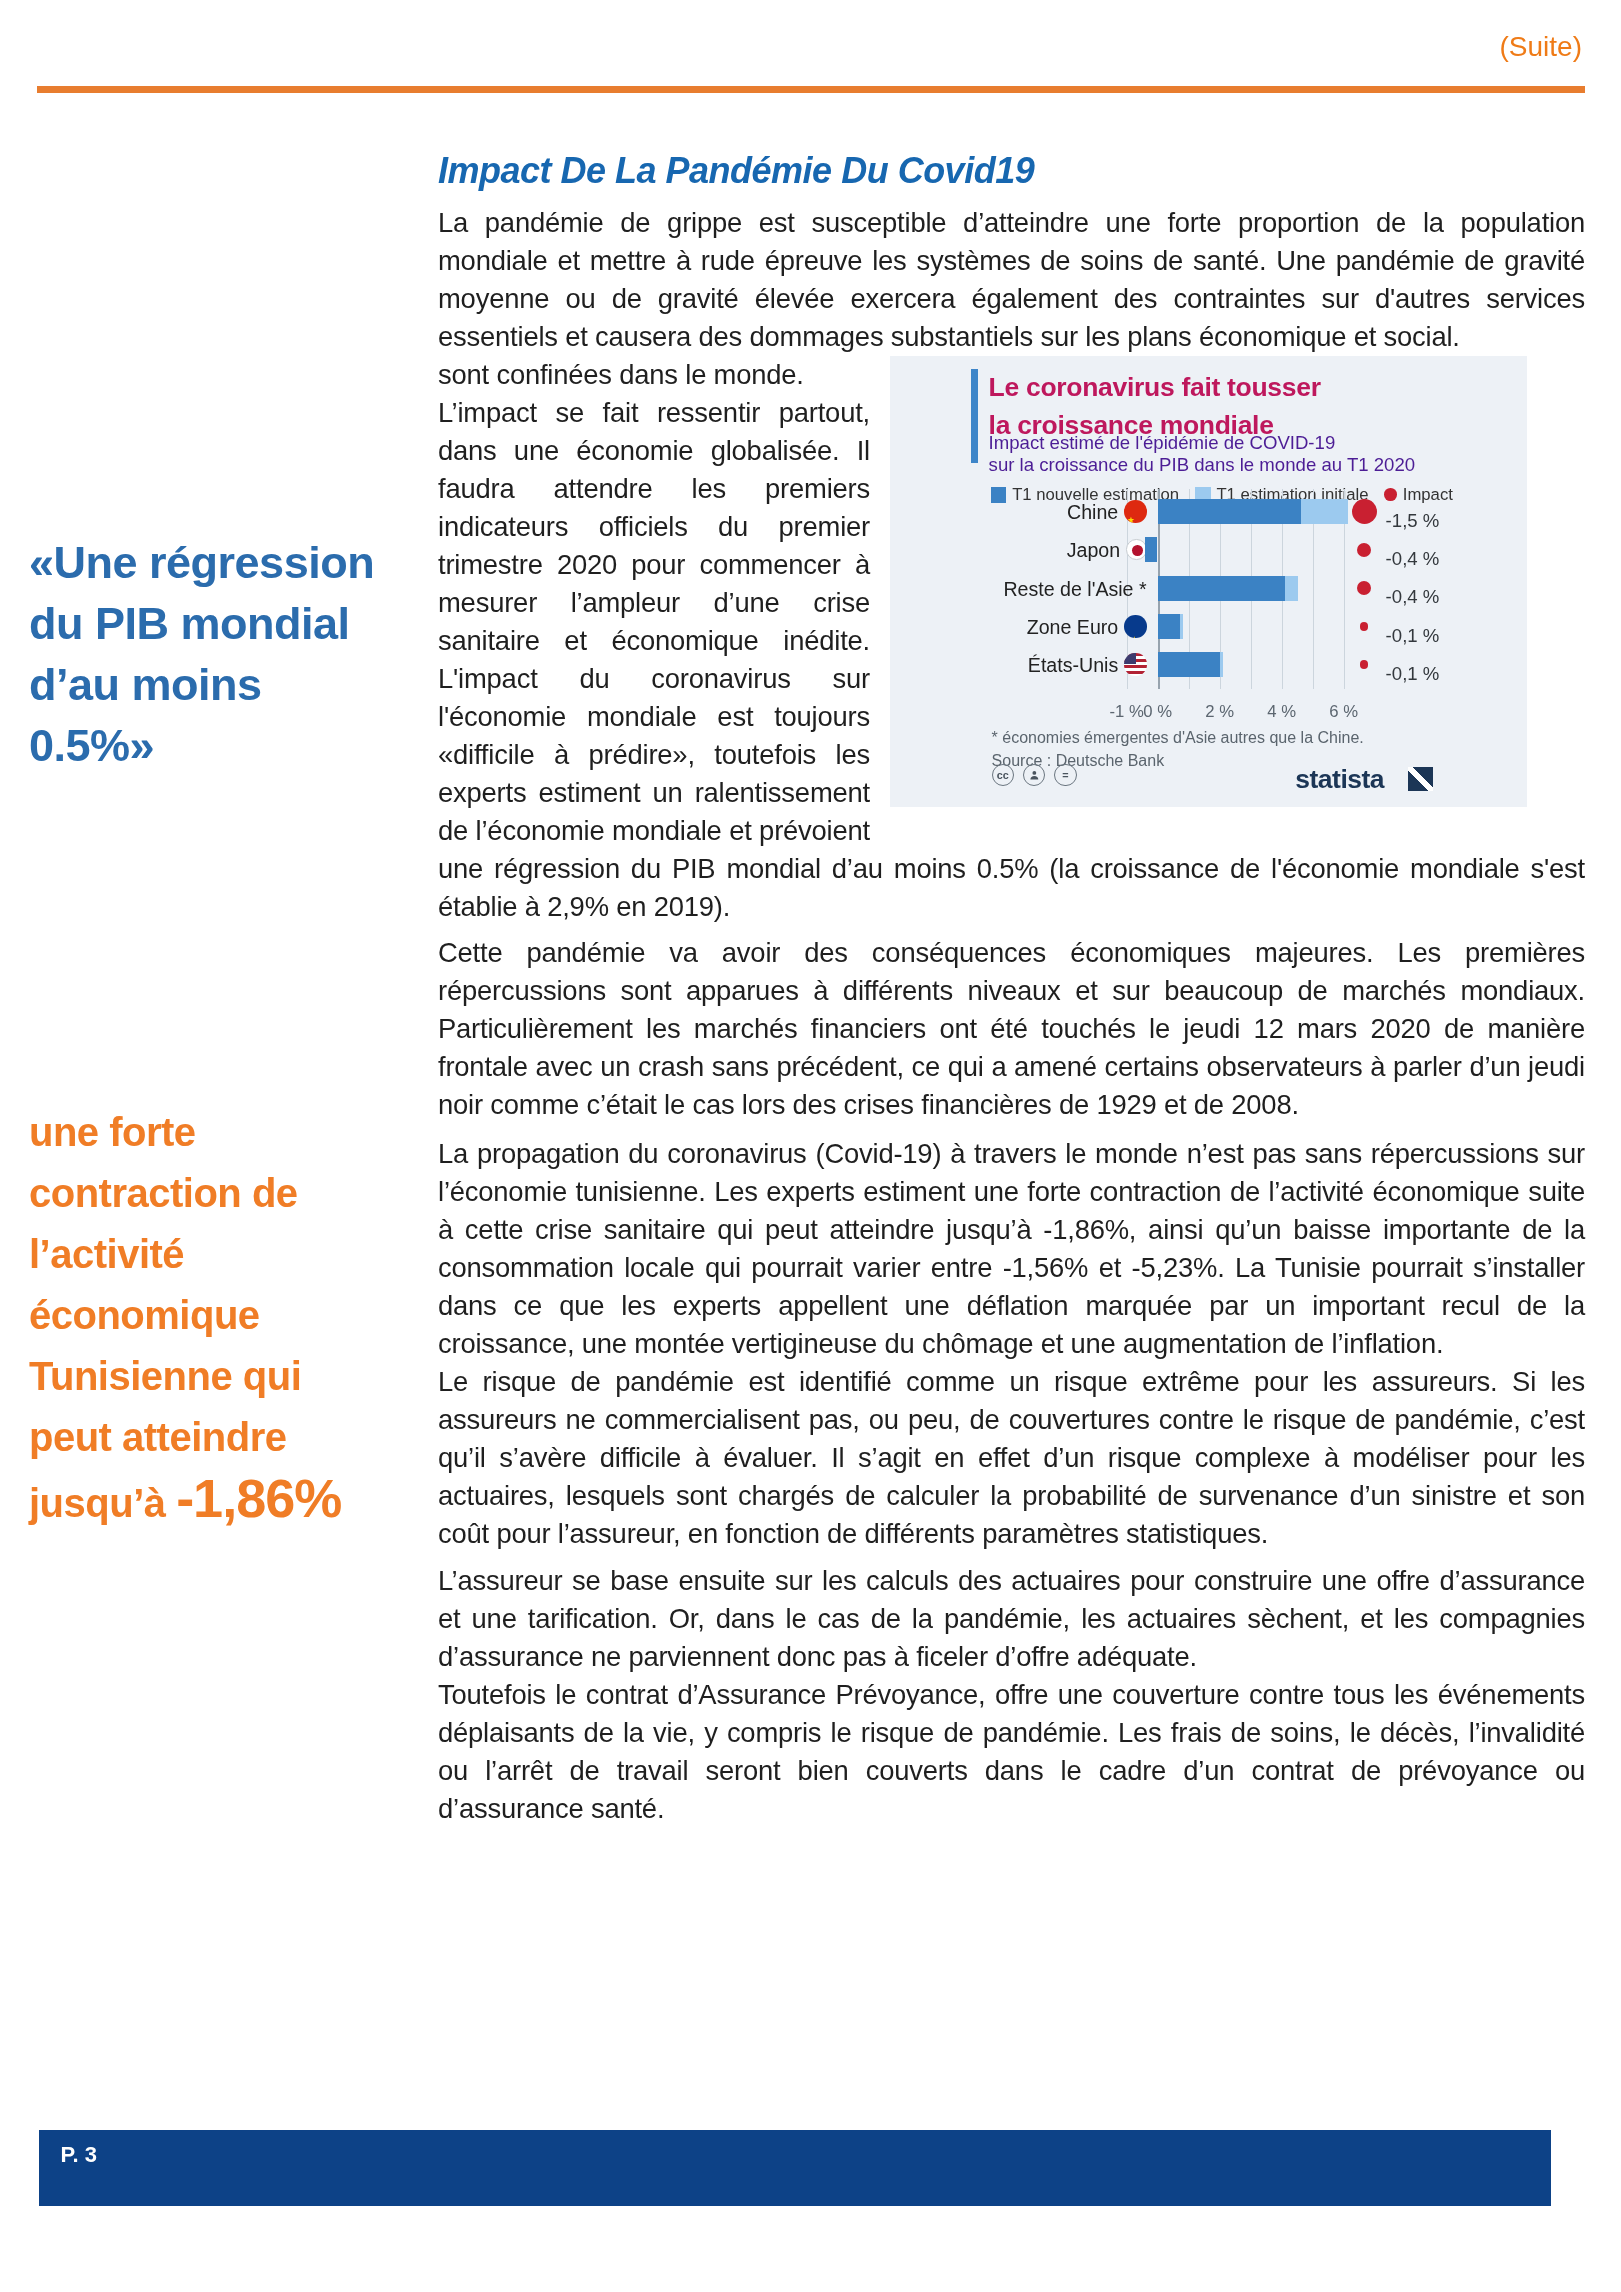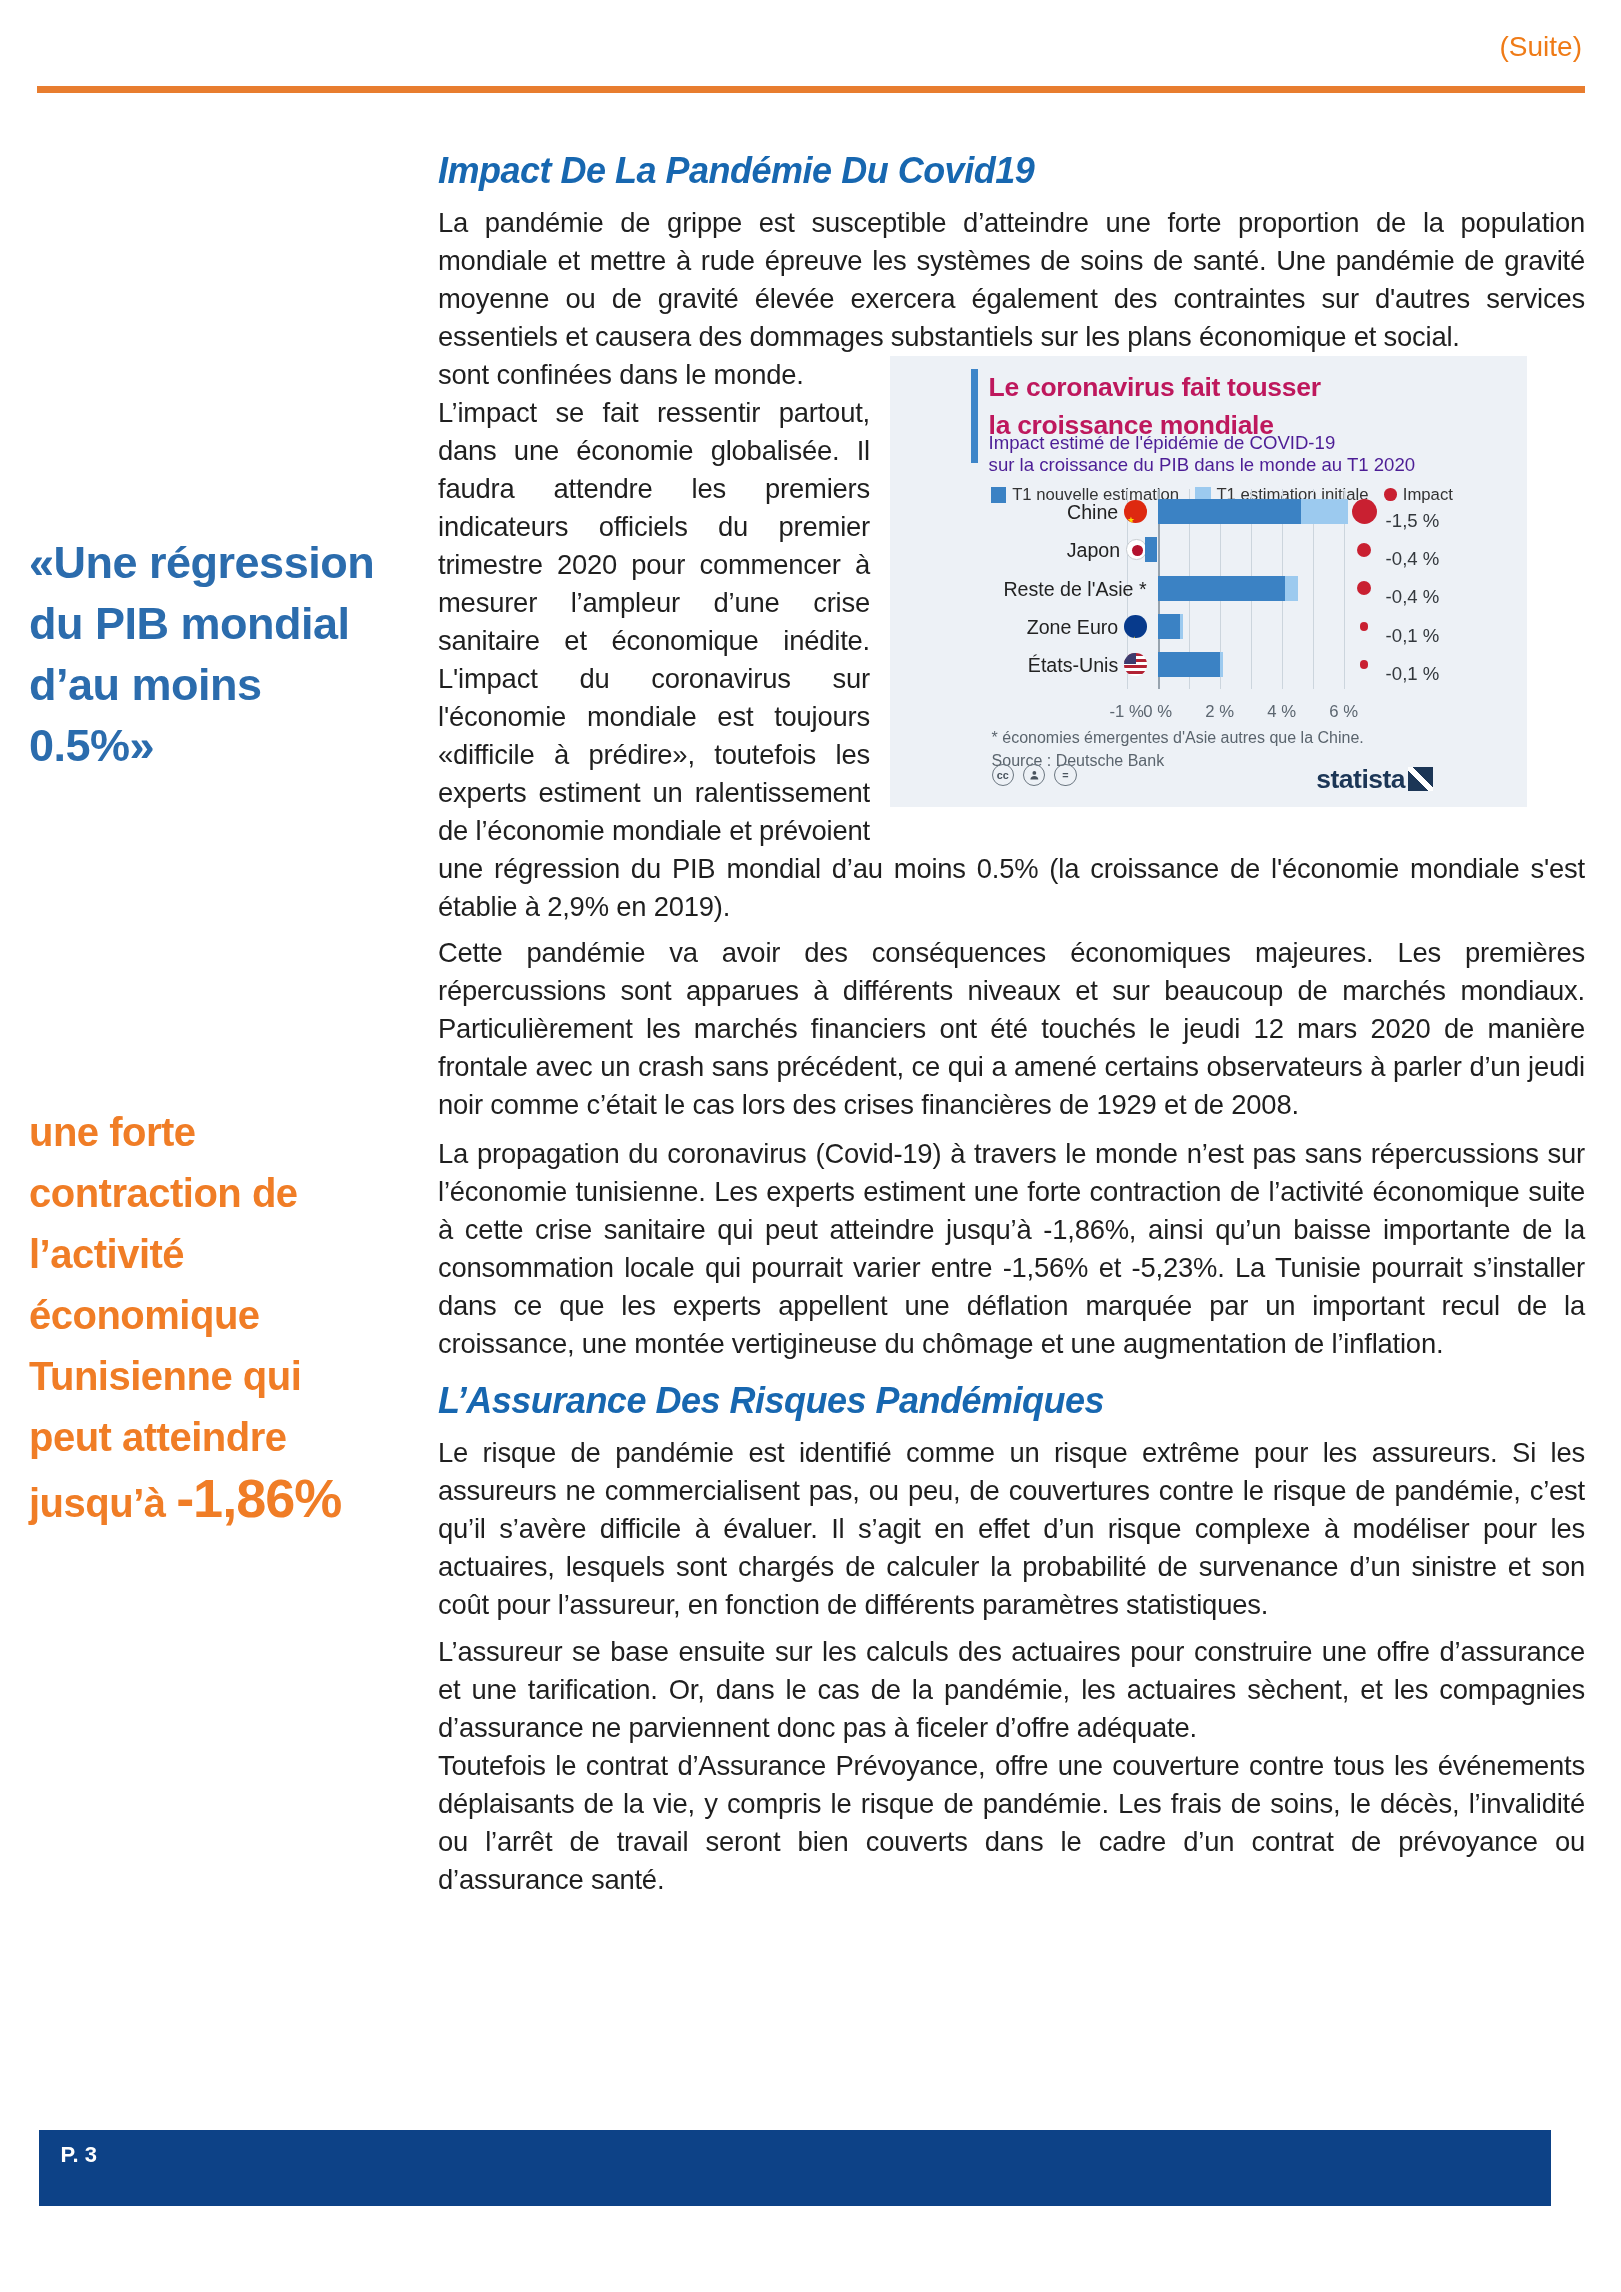--- a/index.html
+++ b/index.html
@@ -57,21 +57,21 @@
   .flag.usa{background:repeating-linear-gradient(180deg,#b22234 0 2.9px,#ffffff 2.9px 5.9px);}
   .flag.usa::after{content:"";position:absolute;left:0;top:0;width:11.8px;height:10.8px;background:#3c3b6e;}
   .impact-dot{border-radius:50%;background:#c92031;}
   .impact-label{font-size:18.6px;color:#33383d;white-space:nowrap;}
   .tick{top:337px;font-size:16.7px;color:#5c6670;transform:translateX(-50%);white-space:nowrap;}
   .c-footnote{left:102px;top:363px;font-size:16px;color:#5a646d;}
   .c-source{left:102px;top:386px;font-size:16px;color:#5a646d;}
   .c-icons{left:102px;top:408px;display:flex !important;position:absolute;flex-direction:row;gap:8.8px;}
   .c-icons span{position:static;width:22.5px;height:22.5px;border:1.5px solid #6b7680;border-radius:50%;
                 display:flex;align-items:center;justify-content:center;font-size:10.8px;font-weight:bold;color:#4a545e;}
-  .brand{right:94px;top:404px;display:flex !important;position:absolute;flex-direction:row;align-items:center;gap:3px;
+  .brand{right:94px;top:404px;display:flex !important;position:absolute;flex-direction:row;align-items:center;gap:24px;
          font-size:26.5px;font-weight:bold;color:#1c3656;letter-spacing:-0.5px;}
   .brand span{position:static;}
   .brand-logo{width:24.5px;height:24.5px;background:linear-gradient(45deg,#1c3656 42%,#ffffff 42%,#ffffff 58%,#1c3656 58%);}
   
   .footer{position:absolute;left:39px;top:2130px;width:1512px;height:76px;background:#0d4287;}
   .footer .pnum{position:absolute;left:21.6px;top:11.8px;color:#ffffff;font-size:22px;font-weight:bold;}
 </style>
 </head>
 <body>
 
@@ -184,21 +184,20 @@
             </span>
         <span class="brand">
               <span>statista</span>
               <span class="brand-logo"></span>
             </span>
     </span>
         </span><span>sont confinées dans le monde.</span></p>
     <p class="body-p mb8">L’impact se fait ressentir partout, dans une économie globalisée. Il faudra attendre les premiers indicateurs officiels du premier trimestre 2020 pour commencer à mesurer l’ampleur d’une crise sanitaire et économique inédite. L'impact du coronavirus sur l'économie mondiale est toujours «difficile à prédire», toutefois les experts estiment un ralentissement de l’économie mondiale et prévoient une régression du PIB mondial d’au moins 0.5% (la croissance de l'économie mondiale s'est établie à 2,9% en 2019).</p>
     <p class="body-p mb12">Cette pandémie va avoir des conséquences économiques majeures. Les premières répercussions sont apparues à différents niveaux et sur beaucoup de marchés mondiaux. Particulièrement les marchés financiers ont été touchés le jeudi 12 mars 2020 de manière frontale avec un crash sans précédent, ce qui a amené certains observateurs à parler d’un jeudi noir comme c’était le cas lors des crises financières de 1929 et de 2008.</p>
     <p class="body-p mb0">La propagation du coronavirus (Covid-19) à travers le monde n’est pas sans répercussions sur l’économie tunisienne. Les experts estiment une forte contraction de l’activité économique suite à cette crise sanitaire qui peut atteindre jusqu’à -1,86%, ainsi qu’un baisse importante de la consommation locale qui pourrait varier entre -1,56% et -5,23%. La Tunisie pourrait s’installer dans ce que les experts appellent une déflation marquée par un important recul de la croissance, une montée vertigineuse du chômage et une augmentation de l’inflation.</p>
-    <h2 class="sec sec2">L’Assurance Des Risques Pandémiques</h2>
     <p class="body-p">Le risque de pandémie est identifié comme un risque extrême pour les assureurs. Si les assureurs ne commercialisent pas, ou peu, de couvertures contre le risque de pandémie, c’est qu’il s’avère difficile à évaluer. Il s’agit en effet d’un risque complexe à modéliser pour les actuaires, lesquels sont chargés de calculer la probabilité de survenance d’un sinistre et son coût pour l’assureur, en fonction de différents paramètres statistiques.</p>
     <p class="body-p mb0">L’assureur se base ensuite sur les calculs des actuaires pour construire une offre d’assurance et une tarification. Or, dans le cas de la pandémie, les actuaires sèchent, et les compagnies d’assurance ne parviennent donc pas à ficeler d’offre adéquate.</p>
     <p class="body-p mb0">Toutefois le contrat d’Assurance Prévoyance, offre une couverture contre tous les événements déplaisants de la vie, y compris le risque de pandémie. Les frais de soins, le décès, l’invalidité ou l’arrêt de travail seront bien couverts dans le cadre d’un contrat de prévoyance ou d’assurance santé.</p>
   </div>
 
   <div class="footer">
     <span class="pnum">P. 3</span>
   </div>
 
 </div>

